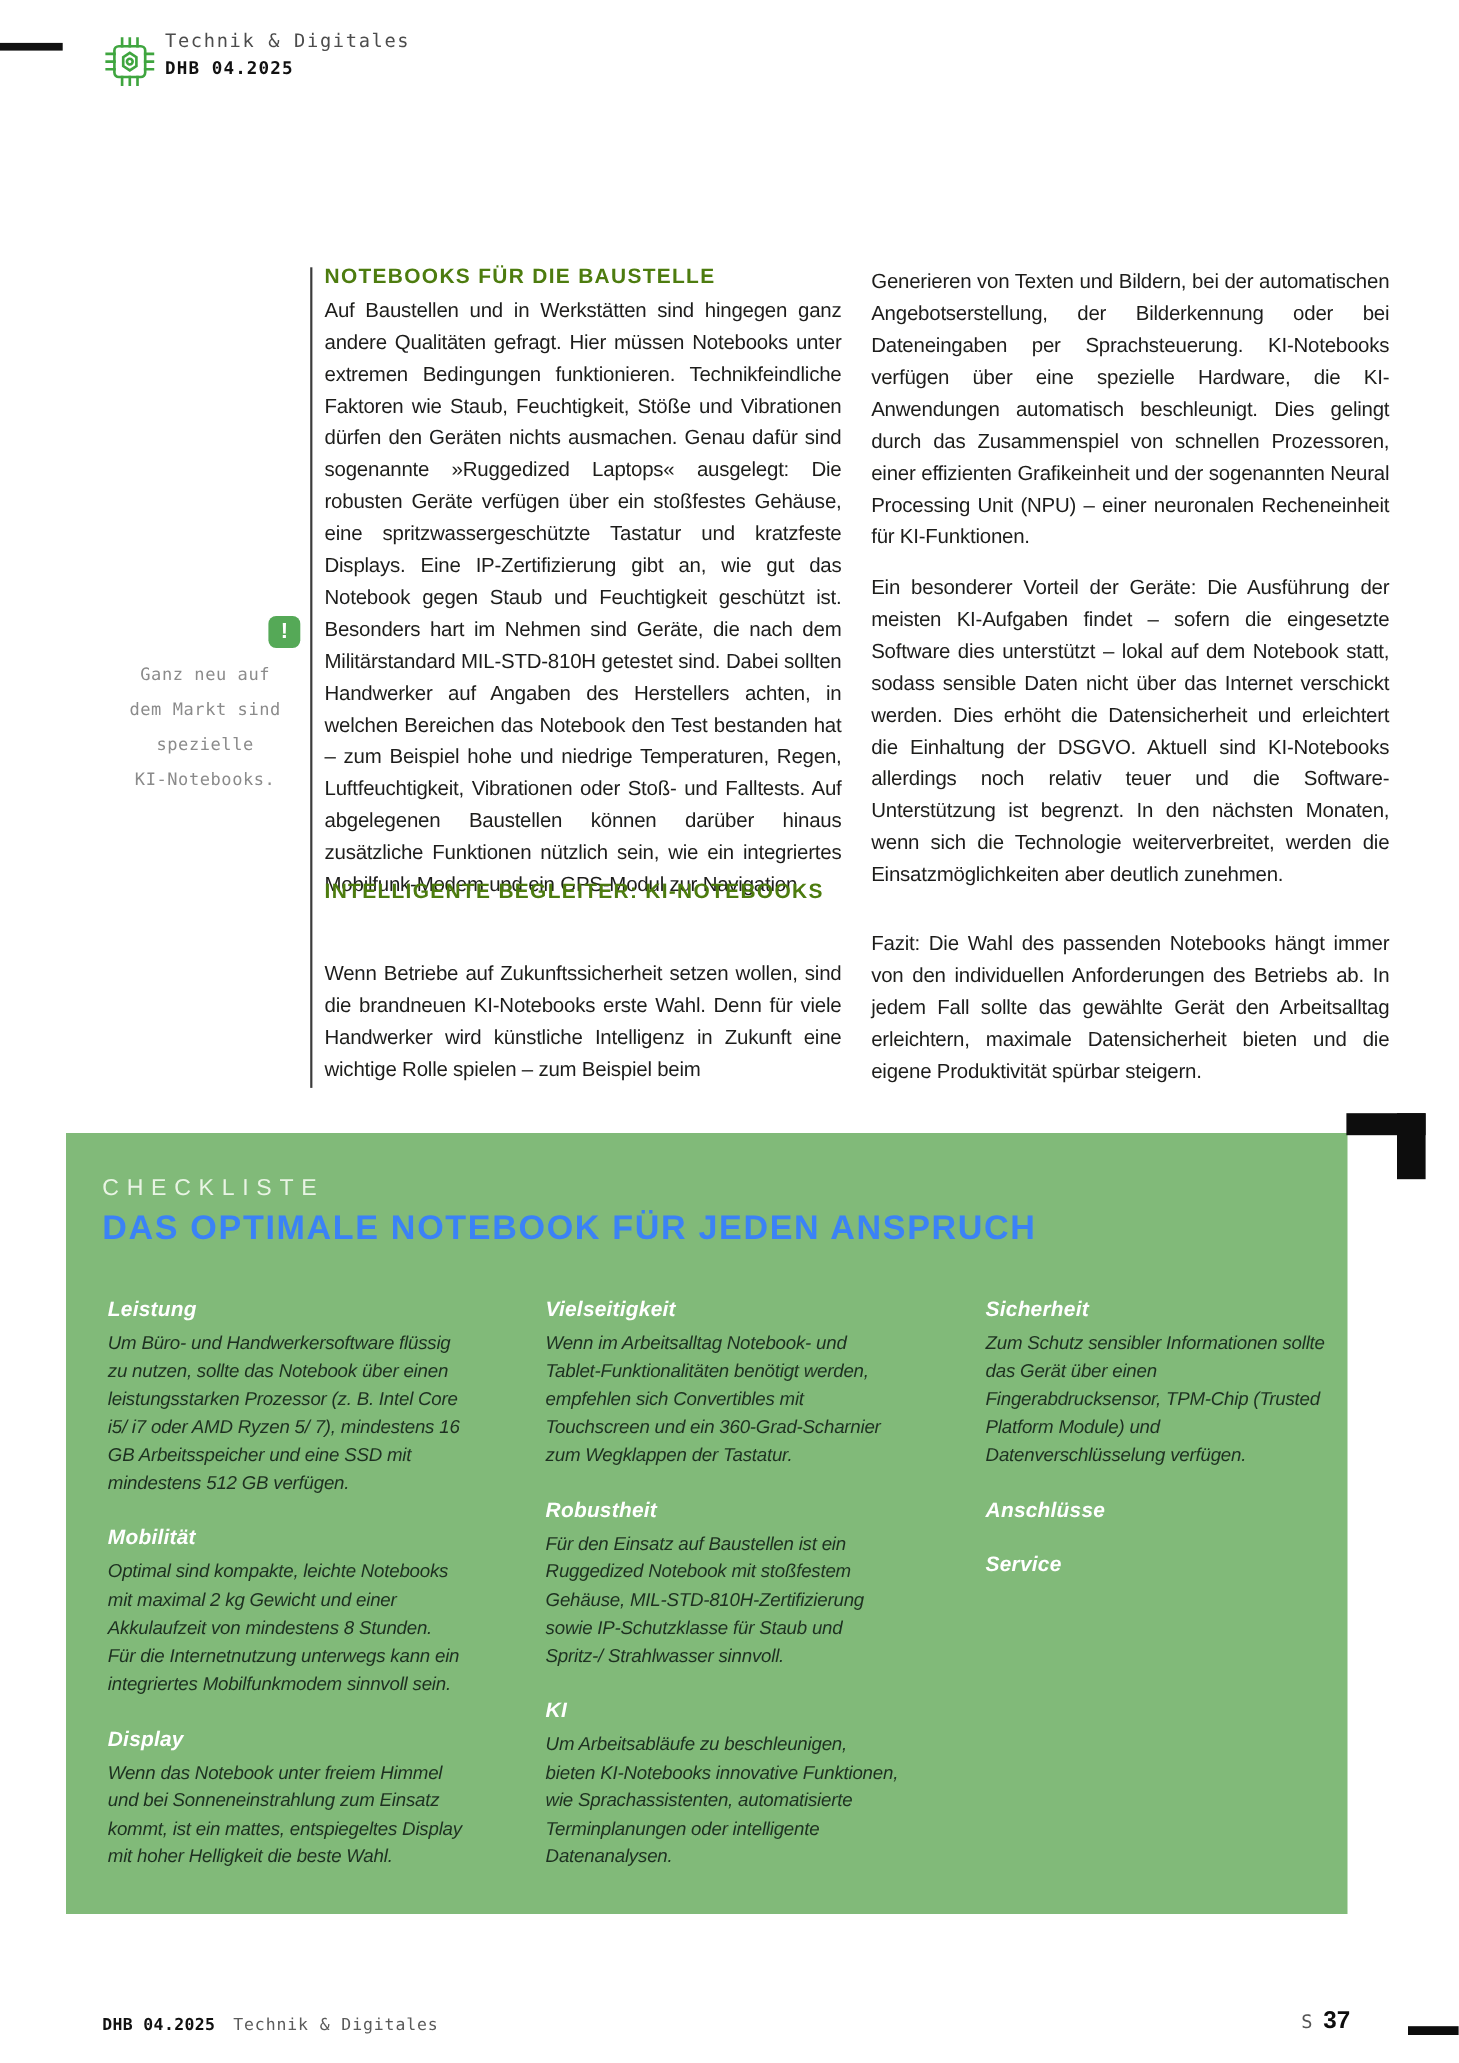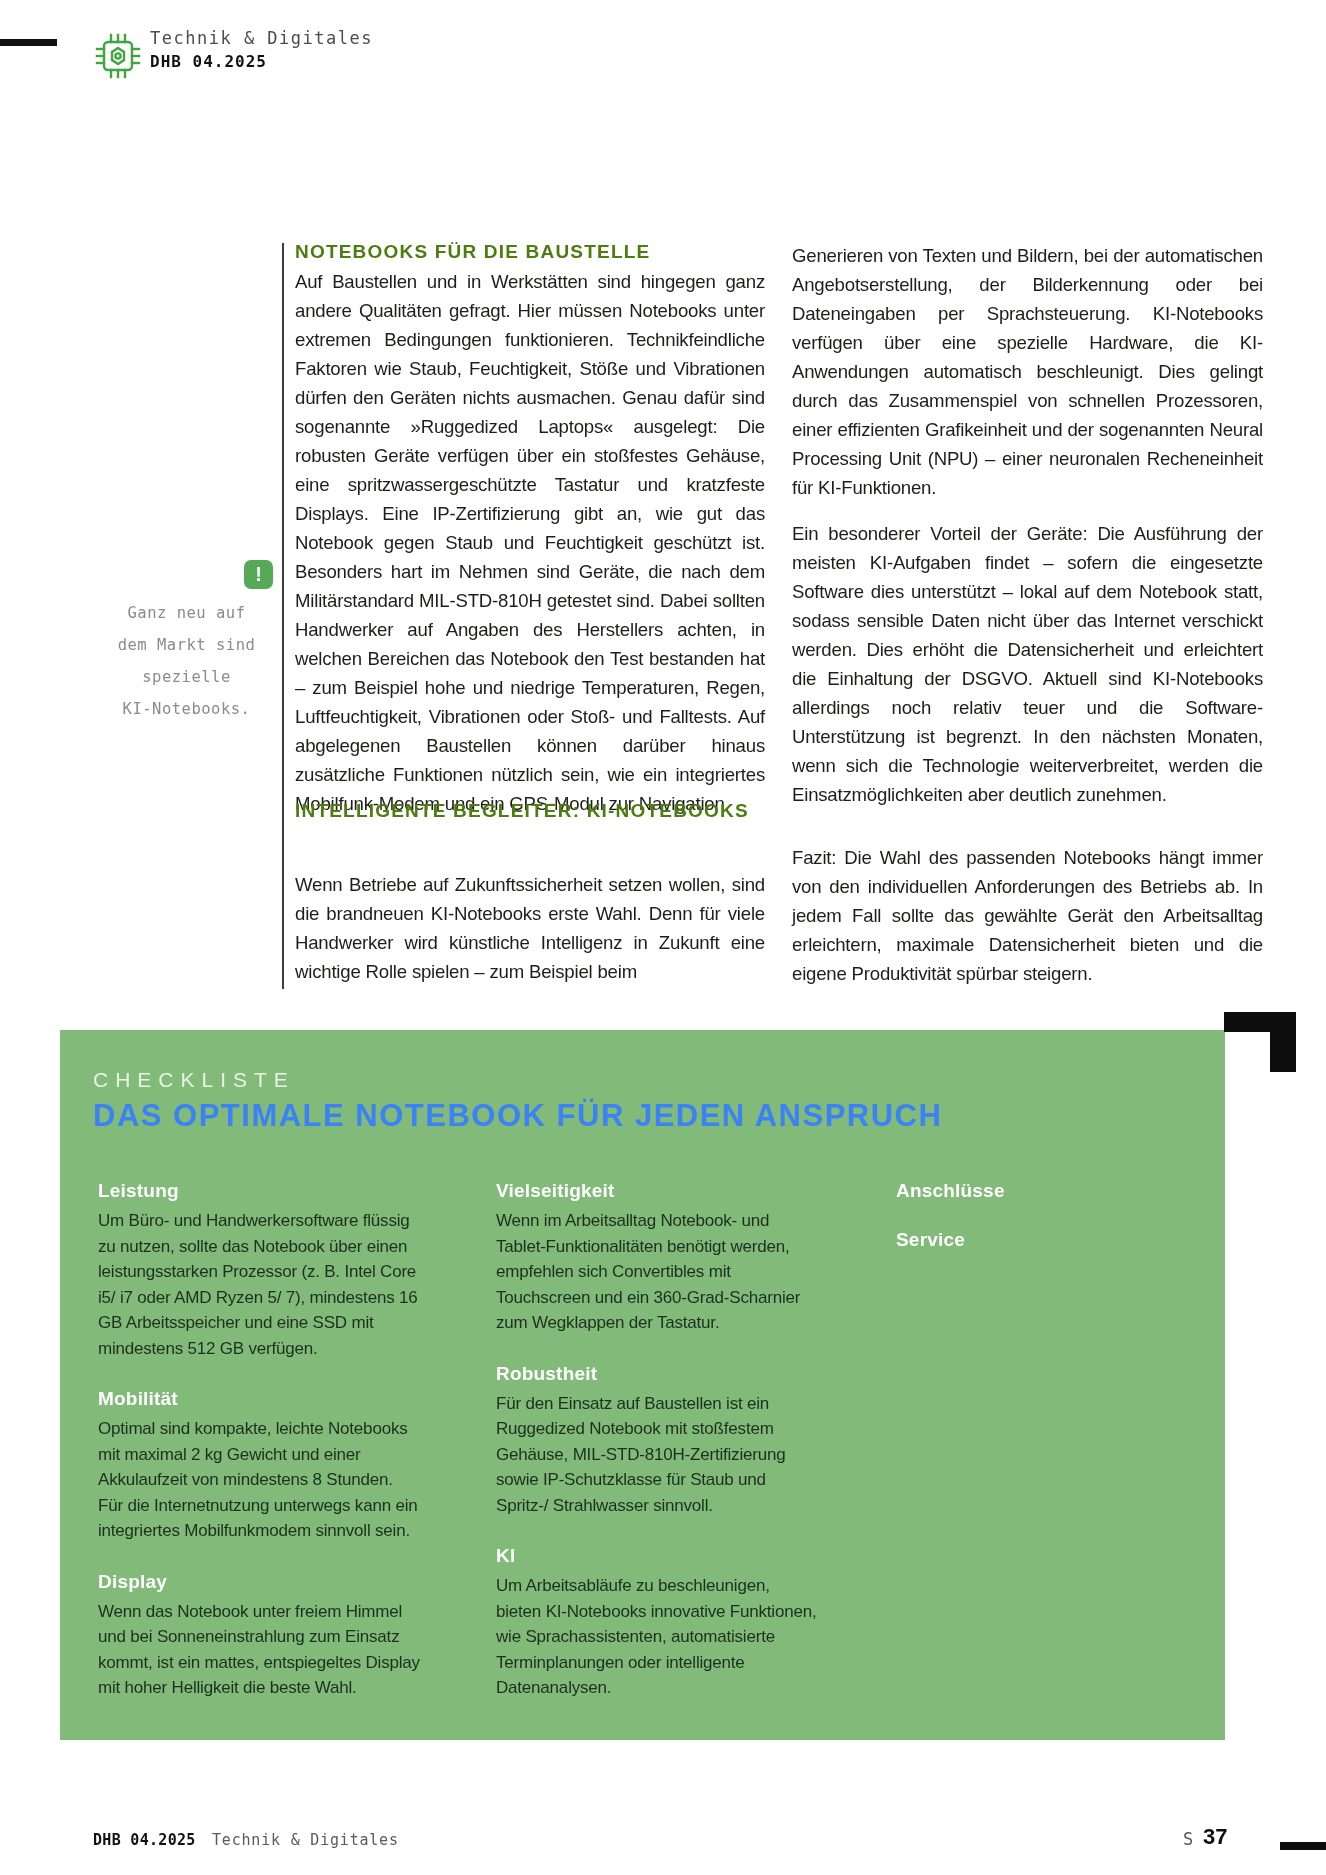--- a/index.html
+++ b/index.html
@@ -35,21 +35,21 @@
   
   .greenbox{left:60px;top:1030px;width:1165px;height:710px;background:#81ba79;}
   .corner-h{left:1224px;top:1012px;width:72px;height:20px;background:#0d0d0d;}
   .corner-v{left:1270px;top:1012px;width:26px;height:60px;background:#0d0d0d;}
   .cl-kicker{left:93px;top:1068px;font-size:21px;letter-spacing:7px;color:#e9f4e4;}
   .cl-title{left:93px;top:1098px;font-size:31px;font-weight:bold;letter-spacing:1.5px;color:#3b82f6;}
   .cl-col{top:1180px;width:322px;}
   .cl-col.colA{left:98px;}
   .cl-col.colB{left:496px;}
   .cl-col.colC{left:896px;width:316px;}
-  .cl-sec{margin-bottom:27px;}
+  .cl-sec{margin-bottom:27px;font-style:italic;}
   .cl-sec h3{margin:0 0 6px 0;font-size:19px;font-weight:bold;color:#ffffff;letter-spacing:0.2px;}
   .cl-sec p{margin:0;font-size:17px;line-height:25.5px;color:#1d3020;letter-spacing:-0.2px;}
 
   
   .f-issue{left:93px;top:1831px;font-family:"DejaVu Sans Mono",monospace;
     font-weight:bold;font-size:15px;color:#111;letter-spacing:0.3px;}
   .f-section{left:212px;top:1831px;font-family:"DejaVu Sans Mono",monospace;
     font-size:15px;color:#5a5a5a;letter-spacing:0.8px;}
   .f-s{left:1183px;top:1829px;font-family:"DejaVu Sans Mono",monospace;
     font-size:17px;color:#555;}
@@ -134,20 +134,24 @@
     <p>Für den Einsatz auf Baustellen ist ein Ruggedized Notebook mit stoßfestem Gehäuse, MIL-STD-810H-Zertifizierung sowie IP-Schutzklasse für Staub und Spritz-/ Strahlwasser sinnvoll.</p>
   </div>
   <div class="cl-sec">
     <h3>KI</h3>
     <p>Um Arbeitsabläufe zu beschleunigen, bieten KI-Notebooks innovative Funktionen, wie Sprachassistenten, automatisierte Terminplanungen oder intelligente Datenanalysen.</p>
   </div>
 </div>
 
 <div class="abs cl-col colC">
   <div class="cl-sec">
+    <h3>Sicherheit</h3>
+    <p>Zum Schutz sensibler Informationen sollte das Gerät über einen Fingerabdrucksensor, TPM-Chip (Trusted Platform Module) und Datenverschlüsselung verfügen.</p>
+  </div>
+  <div class="cl-sec">
     <h3>Anschlüsse</h3>
   </div>
   <div class="cl-sec">
     <h3>Service</h3>
   </div>
 </div>
 
 <div class="abs f-issue">DHB 04.2025</div>
 <div class="abs f-section">Technik &amp; Digitales</div>
 <div class="abs f-s">S</div>

